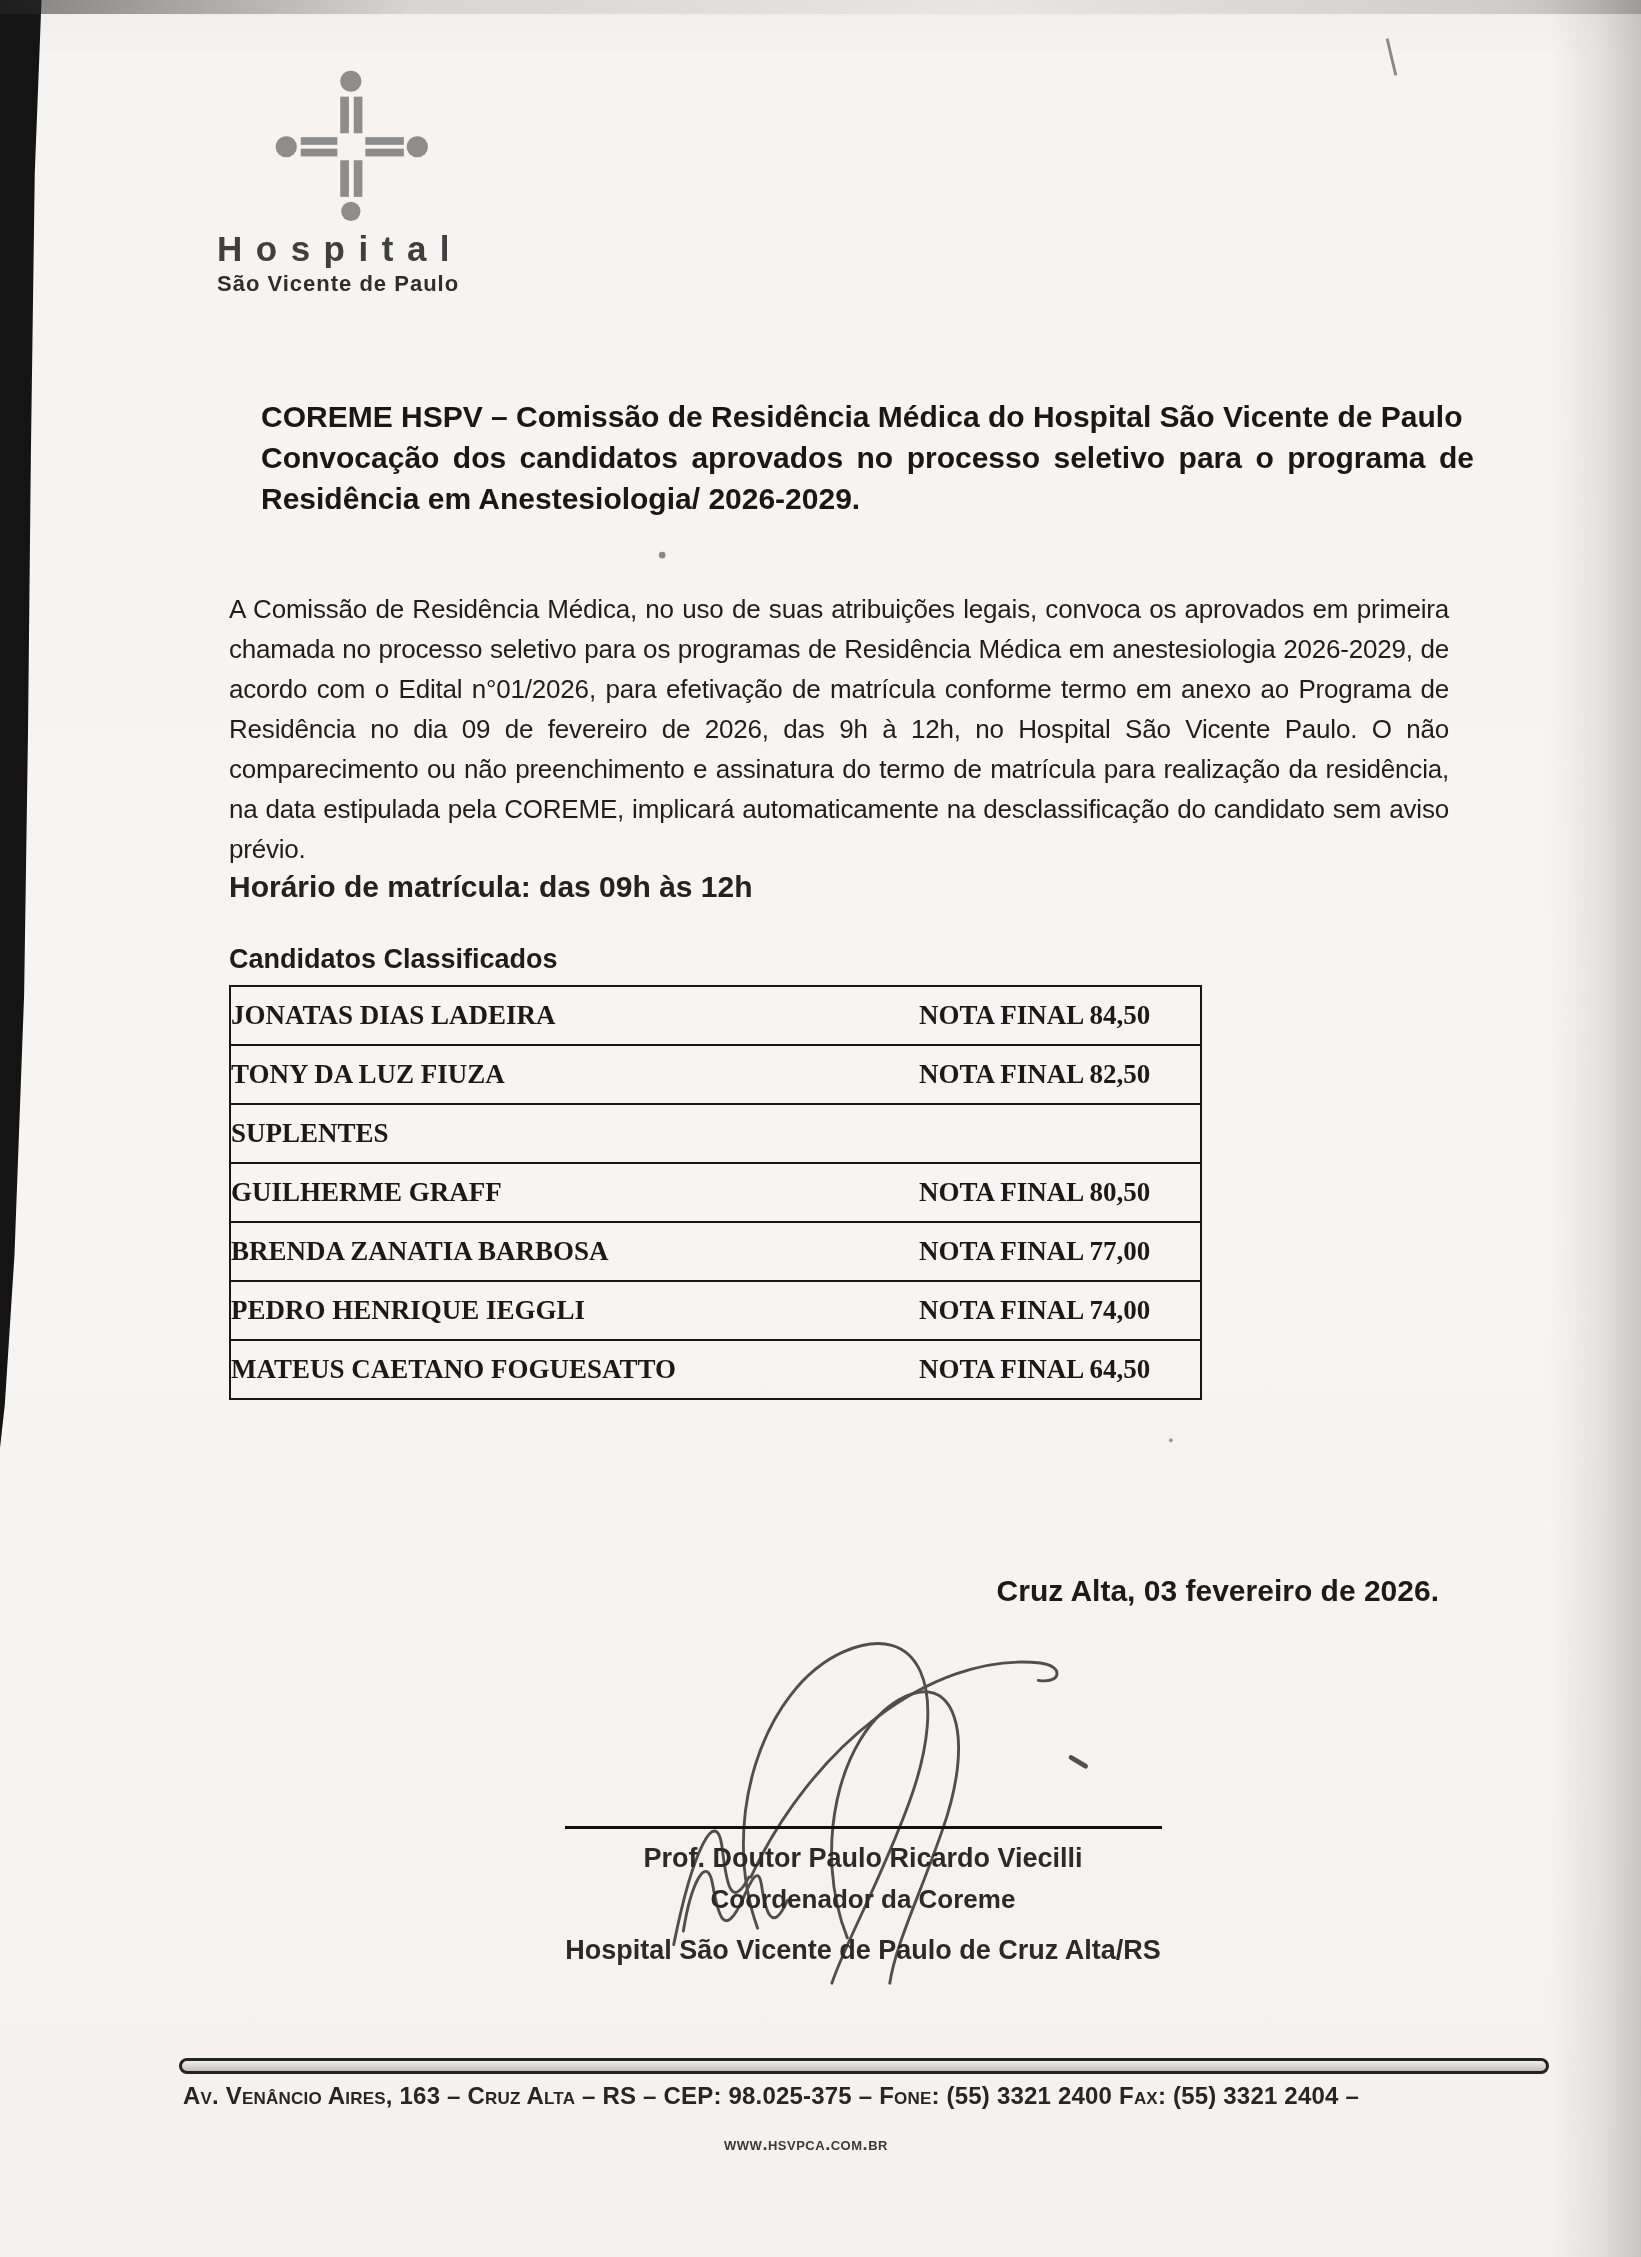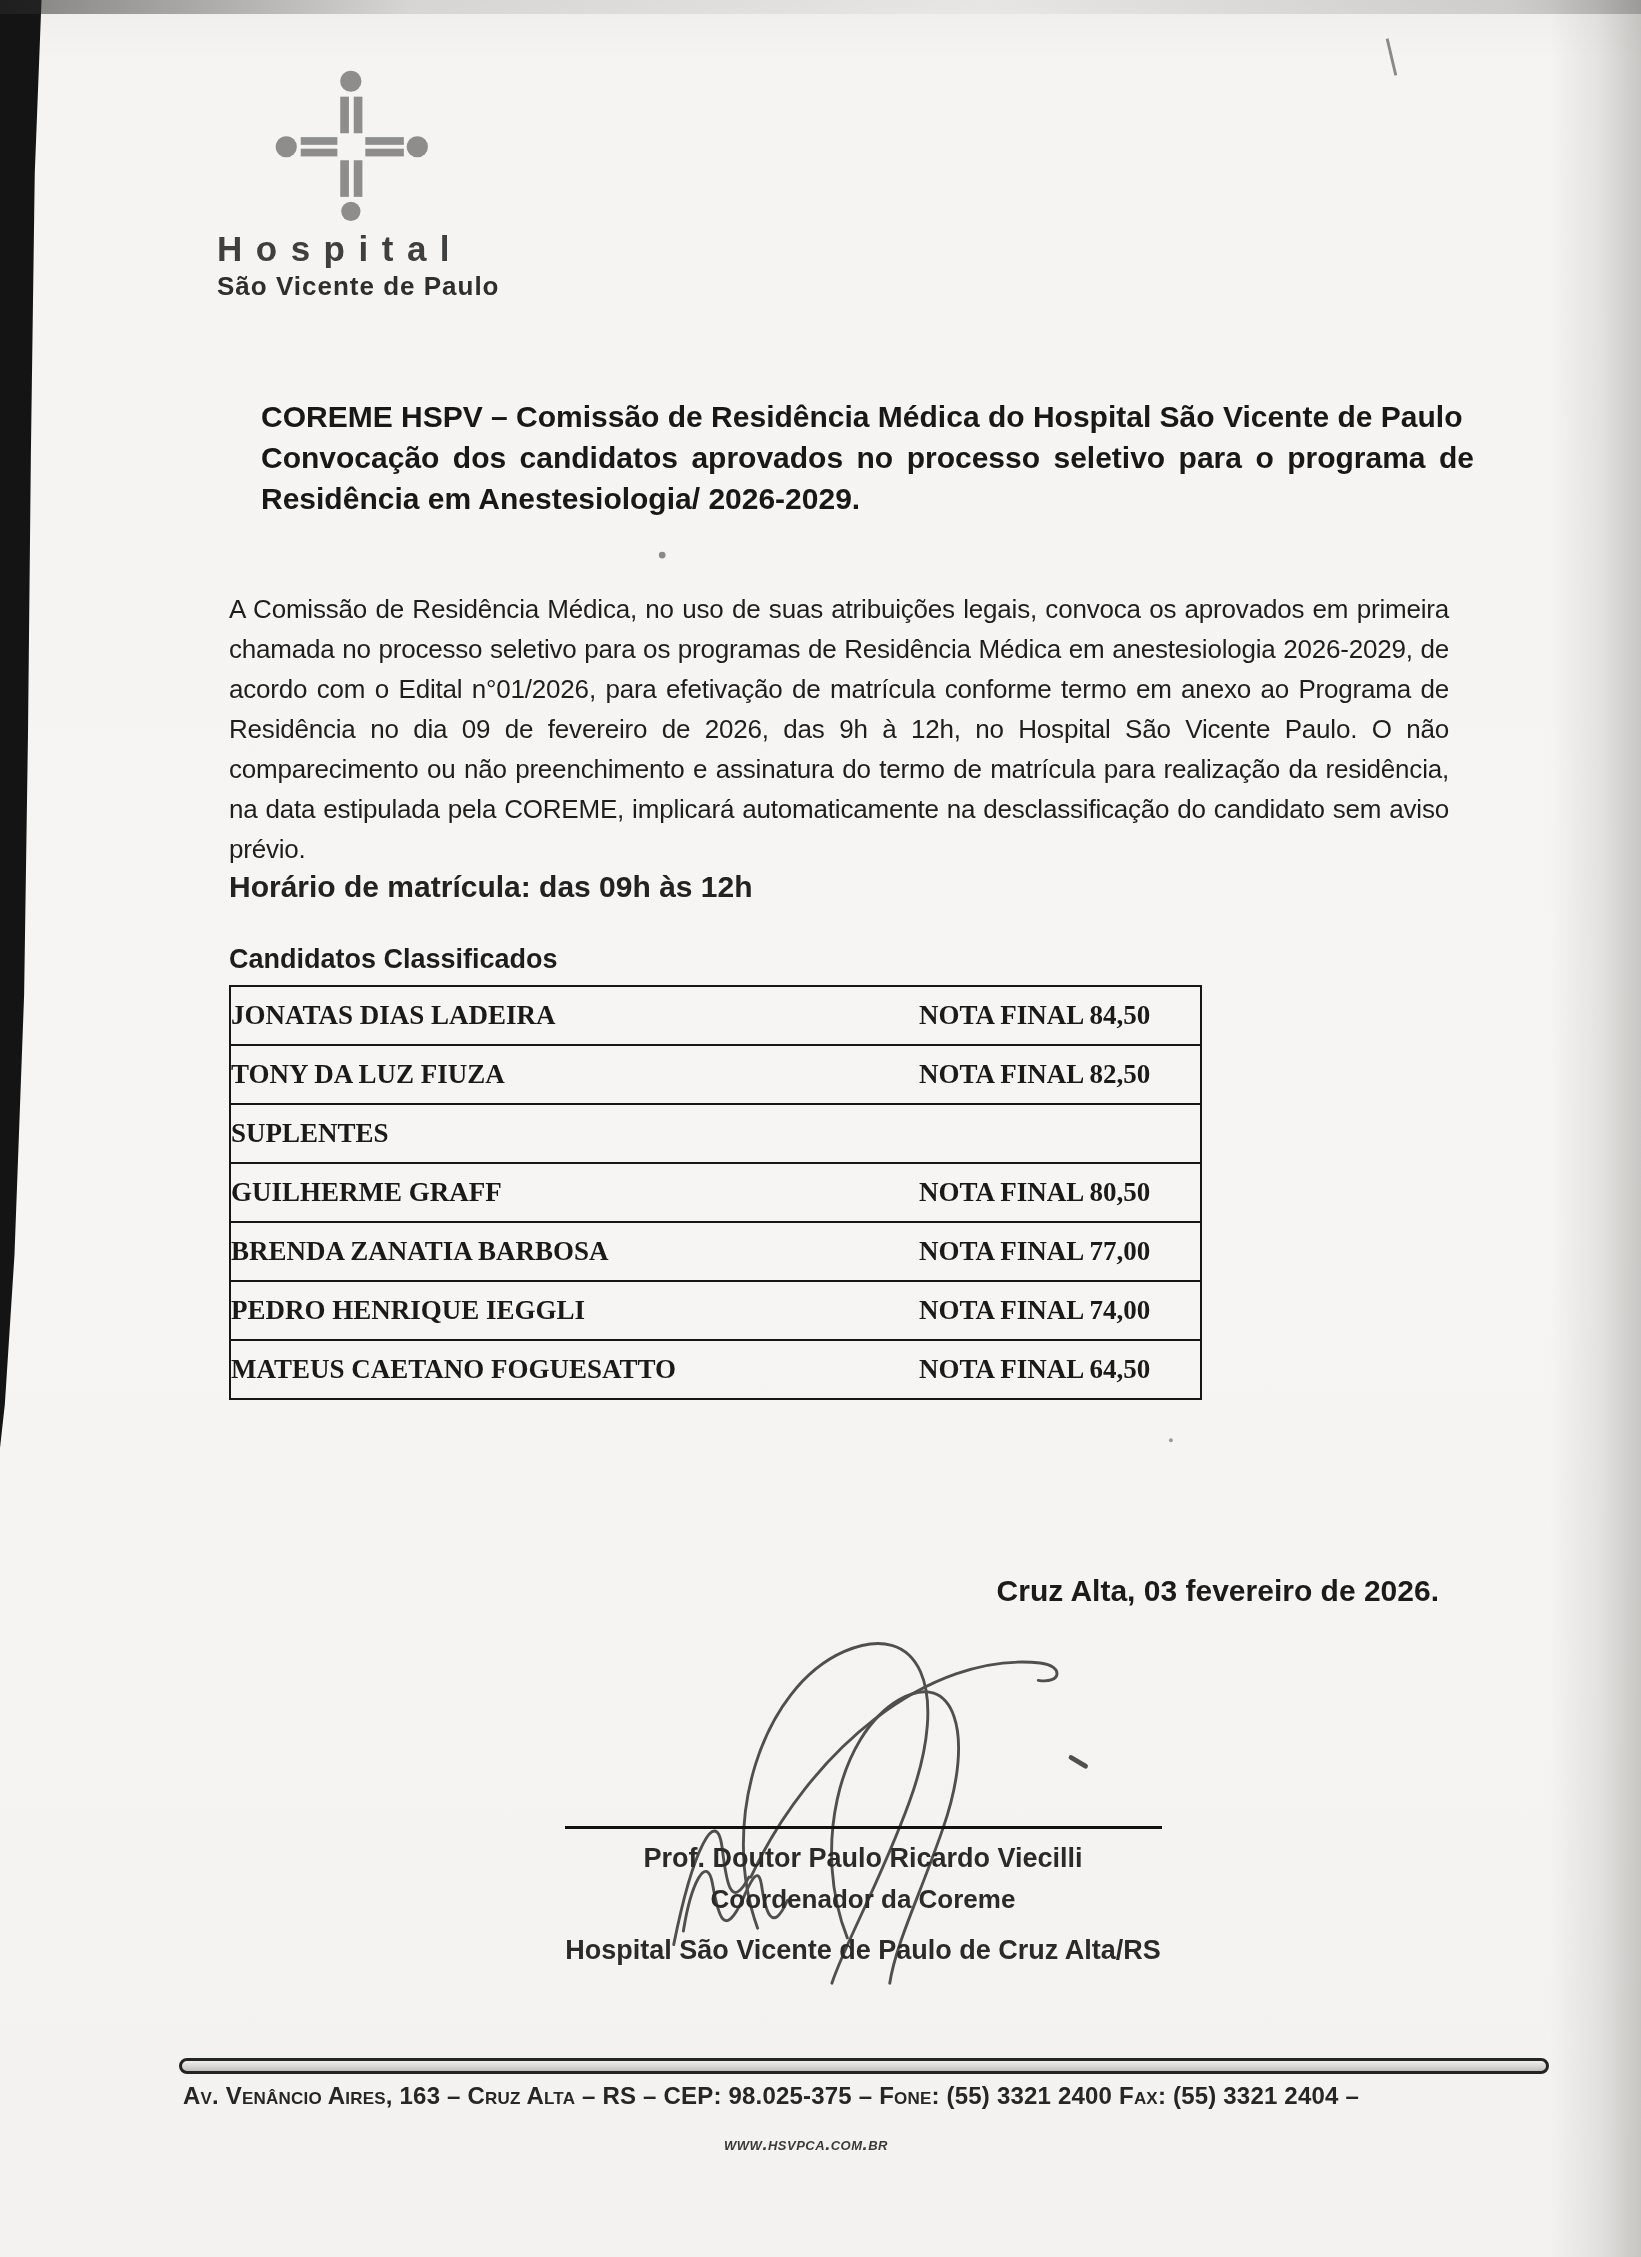--- a/index.html
+++ b/index.html
@@ -24,21 +24,21 @@
     pointer-events:none;
   }
   
   .logo{position:absolute;left:217px;top:56px;width:319px;}
   .logo svg{display:block;margin-left:24px;}
   .logo-name{
     margin-top:3.9px;font-size:35px;font-weight:bold;letter-spacing:13.5px;
     color:#3f3f3f;white-space:nowrap;
   }
   .logo-sub{
-    font-size:26px;font-weight:bold;color:#2e2e2e;letter-spacing:1px;
+    font-size:22px;font-weight:bold;color:#2e2e2e;letter-spacing:1px;
     margin-top:1.9px;height:27px;overflow:hidden;white-space:nowrap;
   }
   
   .titles{position:absolute;left:229px;top:396px;width:1213px;
     font-weight:bold;font-size:30px;line-height:41px;text-align:justify;color:#181818;margin-left:32px;}
   .titles .h1{margin:0;}
   
   .para{
     position:absolute;left:229px;top:589px;width:1220px;
     font-size:26px;line-height:40px;letter-spacing:-0.2px;
@@ -75,21 +75,21 @@
     position:absolute;left:179px;top:2058px;width:1364px;height:9.7px;
     background:linear-gradient(180deg,#efefef,#c2c0bd);
     border:3.9px solid #242424;border-radius:9.7px;
   }
   .footer-address{
     position:absolute;left:183px;top:2082px;width:1246px;text-align:left;
     font-variant:small-caps;font-weight:bold;font-size:24px;letter-spacing:0.2px;color:#262626;
   }
   .footer-site{
     position:absolute;left:183px;top:2133px;width:1246px;text-align:center;
-    font-variant:small-caps;font-weight:bold;font-size:18.3px;letter-spacing:0.5px;color:#3a3a3a;font-style:italic;
+    font-variant:small-caps;font-weight:bold;font-size:18.3px;letter-spacing:0.5px;color:#3a3a3a;
   }
 </style>
 </head>
 <body>
 
 <div class="page">
 
   <svg class="artifacts" width="1641" height="2257" viewBox="0 0 1700 2338">
     <polygon points="0,0 43,0 36,180 32,470 29,760 25,1030 15,1300 5,1455 0,1500" fill="#141414"></polygon>
     <path d="M1437 40 l 9 38" stroke="#8a8a8a" stroke-width="3" fill="none"></path>

